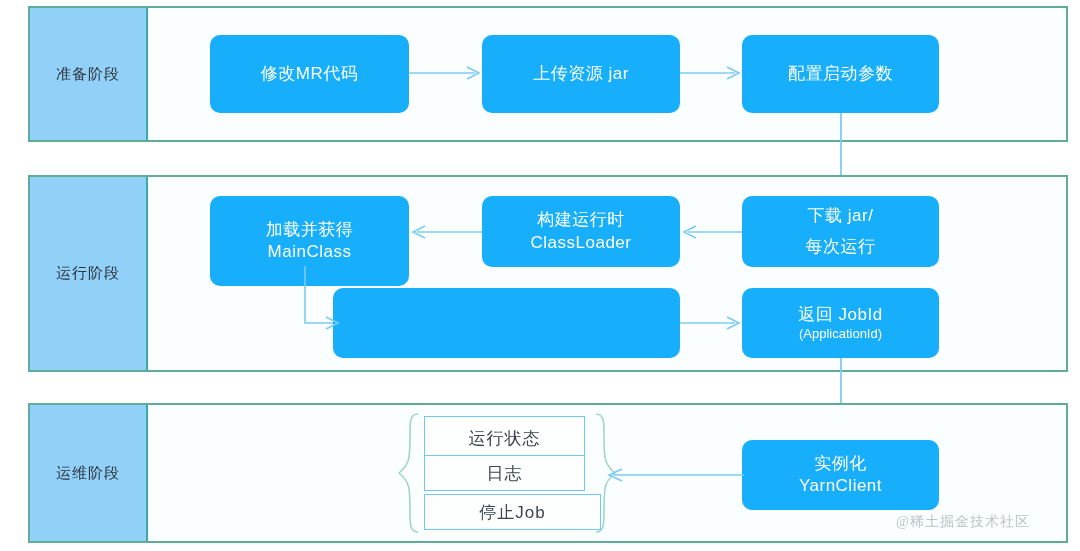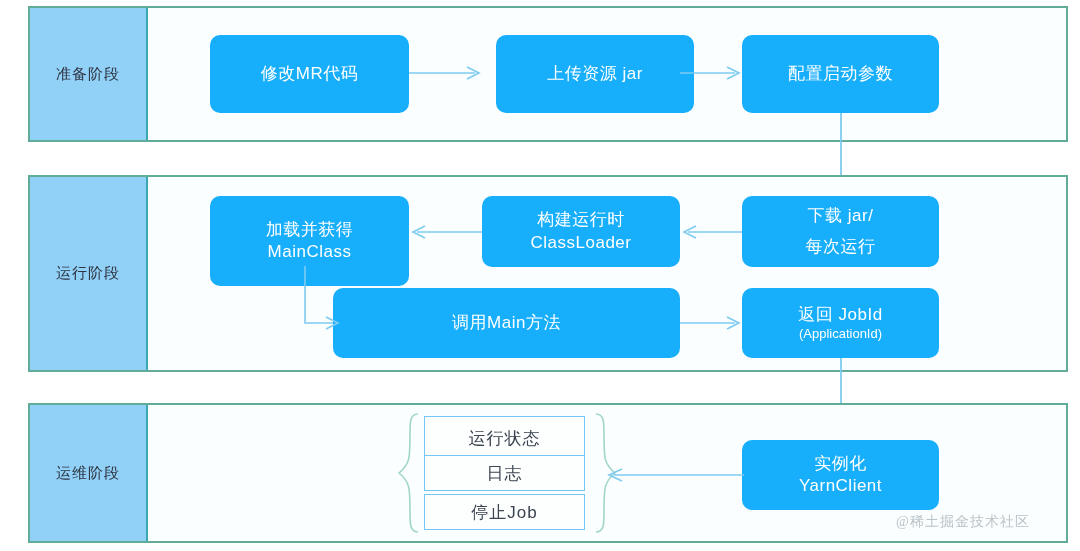--- a/index.html
+++ b/index.html
@@ -102,21 +102,21 @@
     <div class="panel-label">
       <span>准备阶段</span>
     </div>
     <div class="panel-body"></div>
   </div>
 
   <div class="node" style="left:210px; top:35px; width:199px; height:78px;">
     <span>修改MR代码</span>
   </div>
 
-  <div class="node" style="left:482px; top:35px; width:198px; height:78px;margin-left:14px;">
+  <div class="node" style="left:482px; top:35px; width:198px; height:78px;">
     <span>上传资源 jar</span>
   </div>
 
   <div class="node" style="left:742px; top:35px; width:197px; height:78px;">
     <span>配置启动参数</span>
   </div>
 
   <svg class="conn" style="left:409px; top:58px;" width="75" height="30" viewBox="0 0 75 30">
     <line x1="0" y1="15" x2="66" y2="15" stroke="#7ecbf0" stroke-width="1.6"></line>
     <polyline points="58,9 70,15 58,21" fill="none" stroke="#7ecbf0" stroke-width="1.6"></polyline>
@@ -148,21 +148,20 @@
     <span>构建运行时</span>
     <span>ClassLoader</span>
   </div>
 
   <div class="node" style="left:742px; top:196px; width:197px; height:71px;gap:9px;">
     <span>下载 jar/</span>
     <span>每次运行</span>
   </div>
 
   <div class="node" style="left:333px; top:288px; width:347px; height:70px;">
-    <span>调用Main方法</span>
   </div>
 
   <div class="node" style="left:742px; top:288px; width:197px; height:70px;text-align:right;">
     <span>返回 JobId</span>
     <span class="sub">(ApplicationId)</span>
   </div>
 
   <svg class="conn" style="left:680px; top:217px;" width="64" height="30" viewBox="0 0 64 30">
     <line x1="62" y1="15" x2="8" y2="15" stroke="#7ecbf0" stroke-width="1.6"></line>
     <polyline points="16,9 4,15 16,21" fill="none" stroke="#7ecbf0" stroke-width="1.6"></polyline>
@@ -198,21 +197,21 @@
   <svg class="conn" style="left:396px; top:412px;" width="26" height="122" viewBox="0 0 26 122">
     <path d="M22 2 C14 2 14 10 14 22 C14 46 14 52 3 61 C14 70 14 76 14 100 C14 112 14 120 22 120" fill="none" stroke="#9fd6c9" stroke-width="1.6"></path>
   </svg>
 
   <div class="opsbox" style="left:424px; top:416px; width:161px; height:44px;">
     <span>运行状态</span>
   </div>
   <div class="opsbox" style="left:424px; top:455px; width:161px; height:36px;">
     <span>日志</span>
   </div>
-  <div class="opsbox" style="left:424px; top:494px; width:161px; height:36px;">
+  <div class="opsbox" style="left:424px; top:494px; width:177px; height:36px;">
     <span>停止Job</span>
   </div>
 
   <svg class="conn" style="left:592px; top:412px;" width="26" height="122" viewBox="0 0 26 122">
     <path d="M4 2 C12 2 12 10 12 22 C12 46 12 52 23 61 C12 70 12 76 12 100 C12 112 12 120 4 120" fill="none" stroke="#9fd6c9" stroke-width="1.6"></path>
   </svg>
 
   <div class="node" style="left:742px; top:440px; width:197px; height:70px;">
     <span>实例化</span>
     <span>YarnClient</span>

